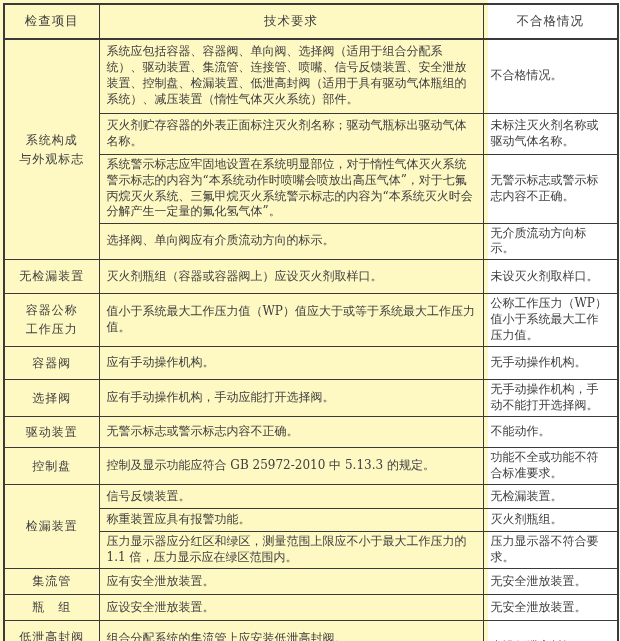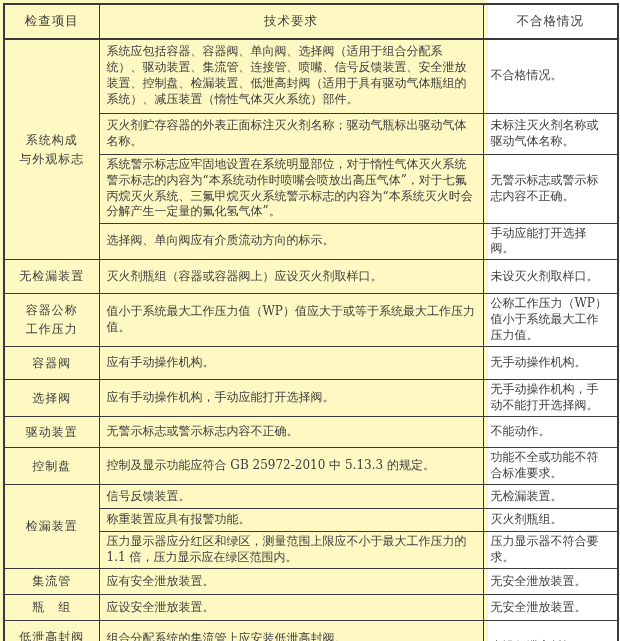--- a/index.html
+++ b/index.html
@@ -79,21 +79,21 @@
       <tr style="height:41px">
         <td class="tech">灭火剂贮存容器的外表正面标注灭火剂名称；驱动气瓶标出驱动气体名称。</td>
         <td class="fail">未标注灭火剂名称或驱动气体名称。</td>
       </tr>
       <tr style="height:69px">
         <td class="tech">系统警示标志应牢固地设置在系统明显部位，对于惰性气体灭火系统警示标志的内容为“本系统动作时喷嘴会喷放出高压气体”，对于七氟丙烷灭火系统、三氟甲烷灭火系统警示标志的内容为“本系统灭火时会分解产生一定量的氟化氢气体”。</td>
         <td class="fail">无警示标志或警示标志内容不正确。</td>
       </tr>
       <tr style="height:31px">
         <td class="tech">选择阀、单向阀应有介质流动方向的标示。</td>
-        <td class="fail">手动应能打开选择阀。</td>
+        <td class="fail">无介质流动方向标示。</td>
       </tr>
 
       <tr style="height:34px">
         <td class="item">无检漏装置</td>
         <td class="tech">灭火剂瓶组（容器或容器阀上）应设灭火剂取样口。</td>
         <td class="fail">未设灭火剂取样口。</td>
       </tr>
 
       <tr style="height:40px">
         <td class="item">容器公称

